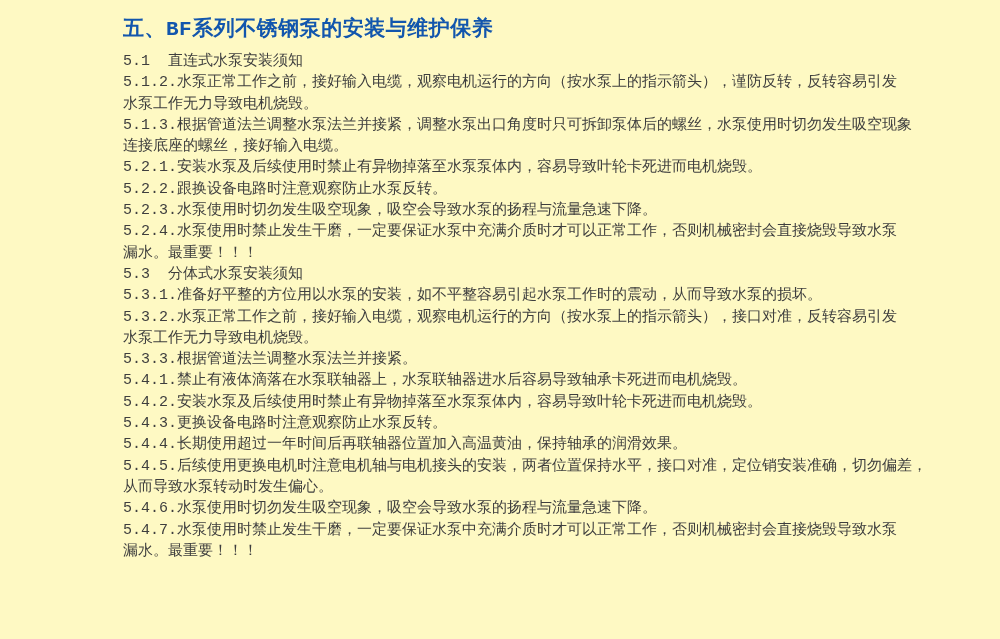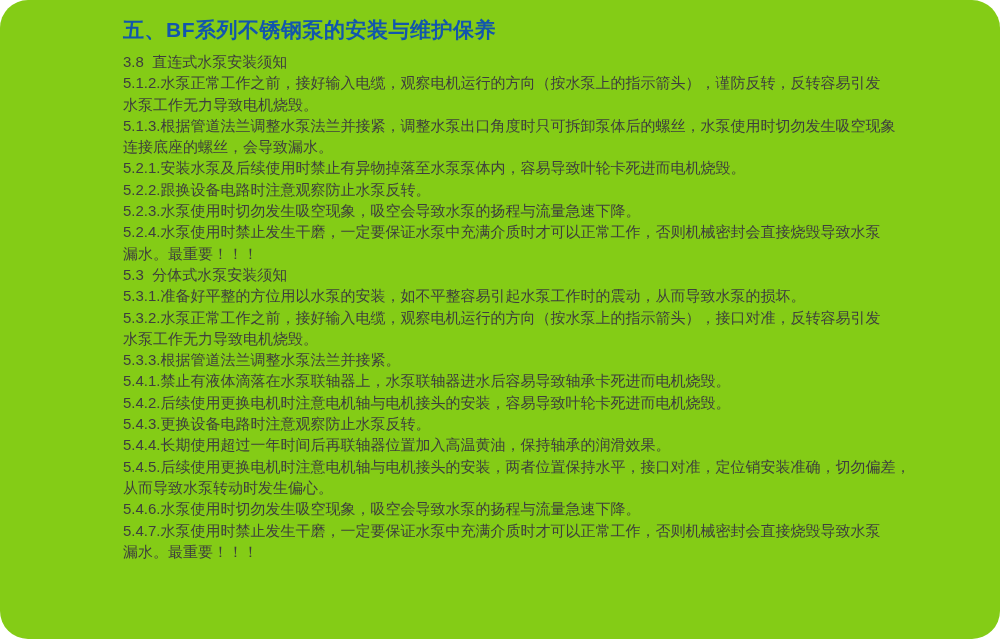--- a/index.html
+++ b/index.html
@@ -4,24 +4,23 @@
 <style>
   html, body {
     margin: 0;
     padding: 0;
     background: #ffffff;
   }
   .page {
     position: relative;
     width: 1000px;
     height: 639px;
-    background: #84cc16;
+    background: #fef9c3;
     overflow: hidden;
-    font-family: Liberation Sans, sans-serif;
-    border-radius: 28px;
+    font-family: Liberation Mono, monospace;
   }
   .content {
     position: absolute;
     left: 123px;
     top: 17px;
     width: 800px;
   }
   .title {
     margin: 0 0 9px 0;
     font-size: 21px;
@@ -40,37 +39,37 @@
     white-space: pre;
   }
 </style>
 </head>
 <body>
 
 <div class="page">
   <div class="content">
     <h1 class="title">五、BF系列不锈钢泵的安装与维护保养</h1>
     <div class="lines">
-      <div class="line">3.8  直连式水泵安装须知</div>
+      <div class="line">5.1  直连式水泵安装须知</div>
       <div class="line">5.1.2.水泵正常工作之前，接好输入电缆，观察电机运行的方向（按水泵上的指示箭头），谨防反转，反转容易引发</div>
       <div class="line">水泵工作无力导致电机烧毁。</div>
       <div class="line">5.1.3.根据管道法兰调整水泵法兰并接紧，调整水泵出口角度时只可拆卸泵体后的螺丝，水泵使用时切勿发生吸空现象</div>
-      <div class="line">连接底座的螺丝，会导致漏水。</div>
+      <div class="line">连接底座的螺丝，接好输入电缆。</div>
       <div class="line">5.2.1.安装水泵及后续使用时禁止有异物掉落至水泵泵体内，容易导致叶轮卡死进而电机烧毁。</div>
       <div class="line">5.2.2.跟换设备电路时注意观察防止水泵反转。</div>
       <div class="line">5.2.3.水泵使用时切勿发生吸空现象，吸空会导致水泵的扬程与流量急速下降。</div>
       <div class="line">5.2.4.水泵使用时禁止发生干磨，一定要保证水泵中充满介质时才可以正常工作，否则机械密封会直接烧毁导致水泵</div>
       <div class="line">漏水。最重要！！！</div>
       <div class="line">5.3  分体式水泵安装须知</div>
       <div class="line">5.3.1.准备好平整的方位用以水泵的安装，如不平整容易引起水泵工作时的震动，从而导致水泵的损坏。</div>
       <div class="line">5.3.2.水泵正常工作之前，接好输入电缆，观察电机运行的方向（按水泵上的指示箭头），接口对准，反转容易引发</div>
       <div class="line">水泵工作无力导致电机烧毁。</div>
       <div class="line">5.3.3.根据管道法兰调整水泵法兰并接紧。</div>
       <div class="line">5.4.1.禁止有液体滴落在水泵联轴器上，水泵联轴器进水后容易导致轴承卡死进而电机烧毁。</div>
-      <div class="line">5.4.2.后续使用更换电机时注意电机轴与电机接头的安装，容易导致叶轮卡死进而电机烧毁。</div>
+      <div class="line">5.4.2.安装水泵及后续使用时禁止有异物掉落至水泵泵体内，容易导致叶轮卡死进而电机烧毁。</div>
       <div class="line">5.4.3.更换设备电路时注意观察防止水泵反转。</div>
       <div class="line">5.4.4.长期使用超过一年时间后再联轴器位置加入高温黄油，保持轴承的润滑效果。</div>
       <div class="line">5.4.5.后续使用更换电机时注意电机轴与电机接头的安装，两者位置保持水平，接口对准，定位销安装准确，切勿偏差，</div>
       <div class="line">从而导致水泵转动时发生偏心。</div>
       <div class="line">5.4.6.水泵使用时切勿发生吸空现象，吸空会导致水泵的扬程与流量急速下降。</div>
       <div class="line">5.4.7.水泵使用时禁止发生干磨，一定要保证水泵中充满介质时才可以正常工作，否则机械密封会直接烧毁导致水泵</div>
       <div class="line">漏水。最重要！！！</div>
     </div>
   </div>
 </div>

